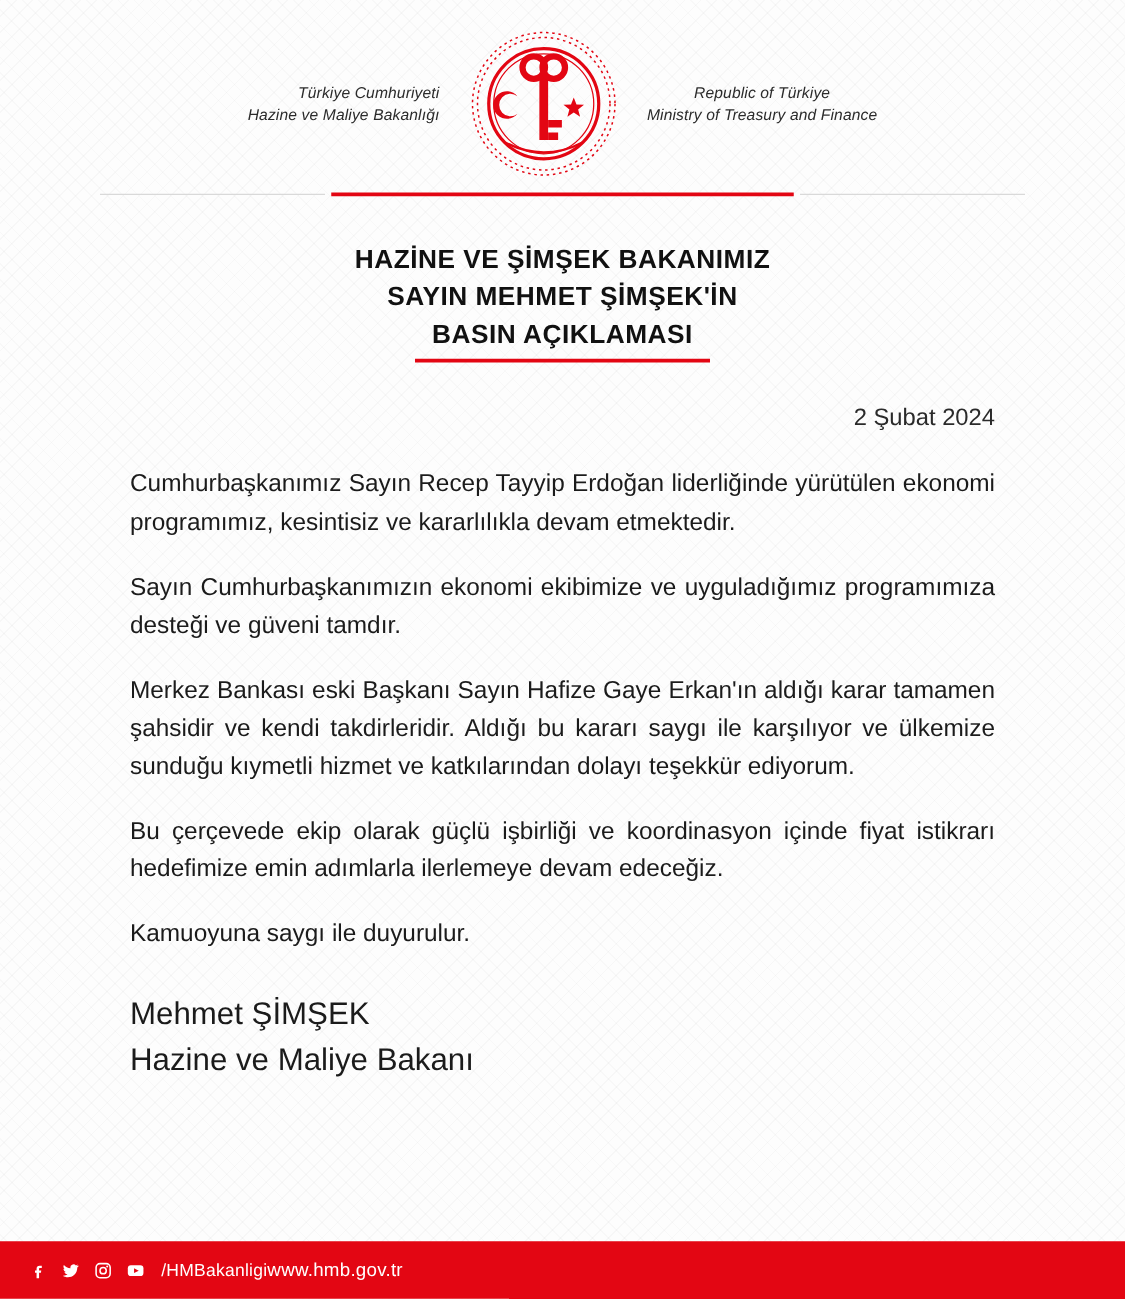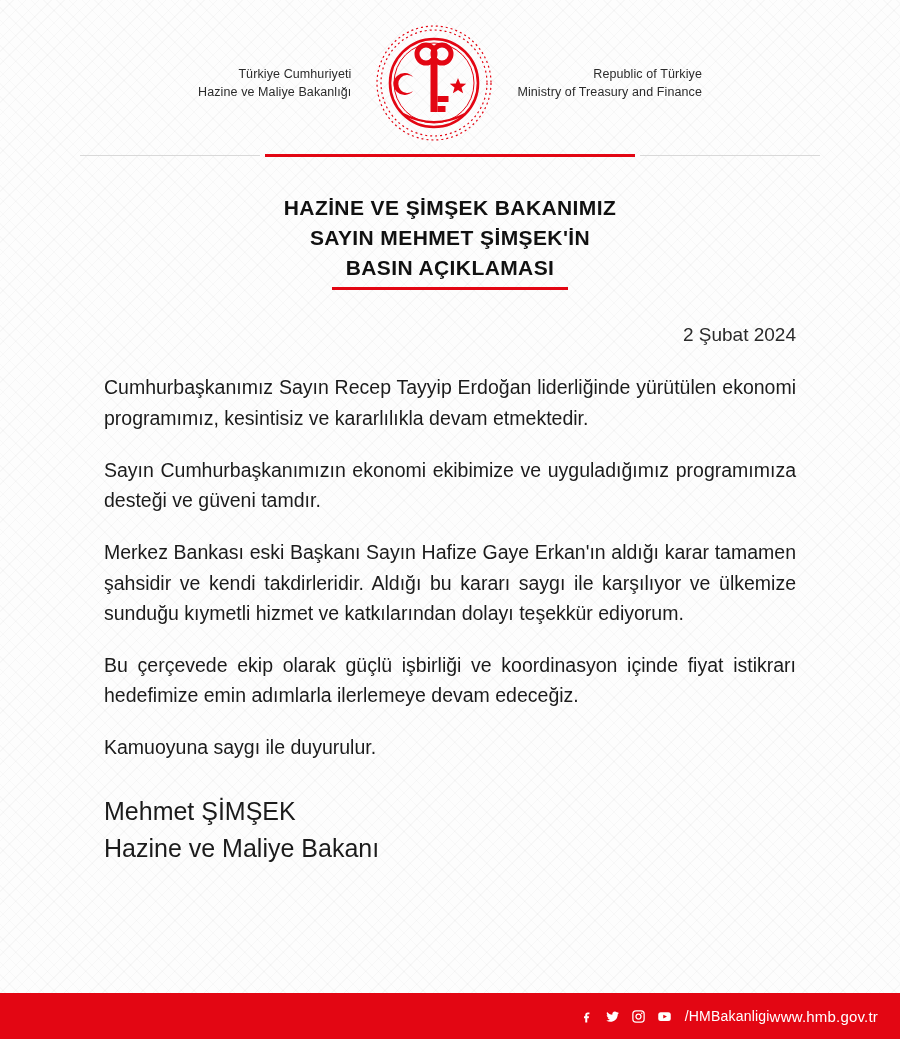--- a/index.html
+++ b/index.html
@@ -36,29 +36,30 @@
     justify-content: center;
     align-items: center;
     gap: 0;
   }
   .brand-left {
     text-align: right;
     padding-right: 22px;
     line-height: 1.45;
   }
   .brand-right {
-    text-align: right;
+    text-align: center;
     padding-left: 22px;
     line-height: 1.45;
   }
   .brand-left div, .brand-right div {
     font-size: 12.5px;
     color: #2b2b2b;
     letter-spacing: 0.1px;
     white-space: nowrap;
+    font-style: italic;
   }
 
   .emblem {
     width: 122px;
     height: 122px;
     position: relative;
     flex: 0 0 auto;
   }
   .emblem svg { display: block; }
 
@@ -135,21 +136,21 @@
     color: #1b1b1b;
   }
 
   
   .footer {
     height: 46px;
     background: #e30613;
     color: #ffffff;
     display: flex;
     align-items: center;
-    justify-content: flex-end;
+    justify-content: flex-start;
     padding: 11px 22px;
     flex: 0 0 auto;
   }
   .footer-left {
     display: flex;
     align-items: center;
     gap: 9px;
   }
   .footer-left .social {
     display: flex;

